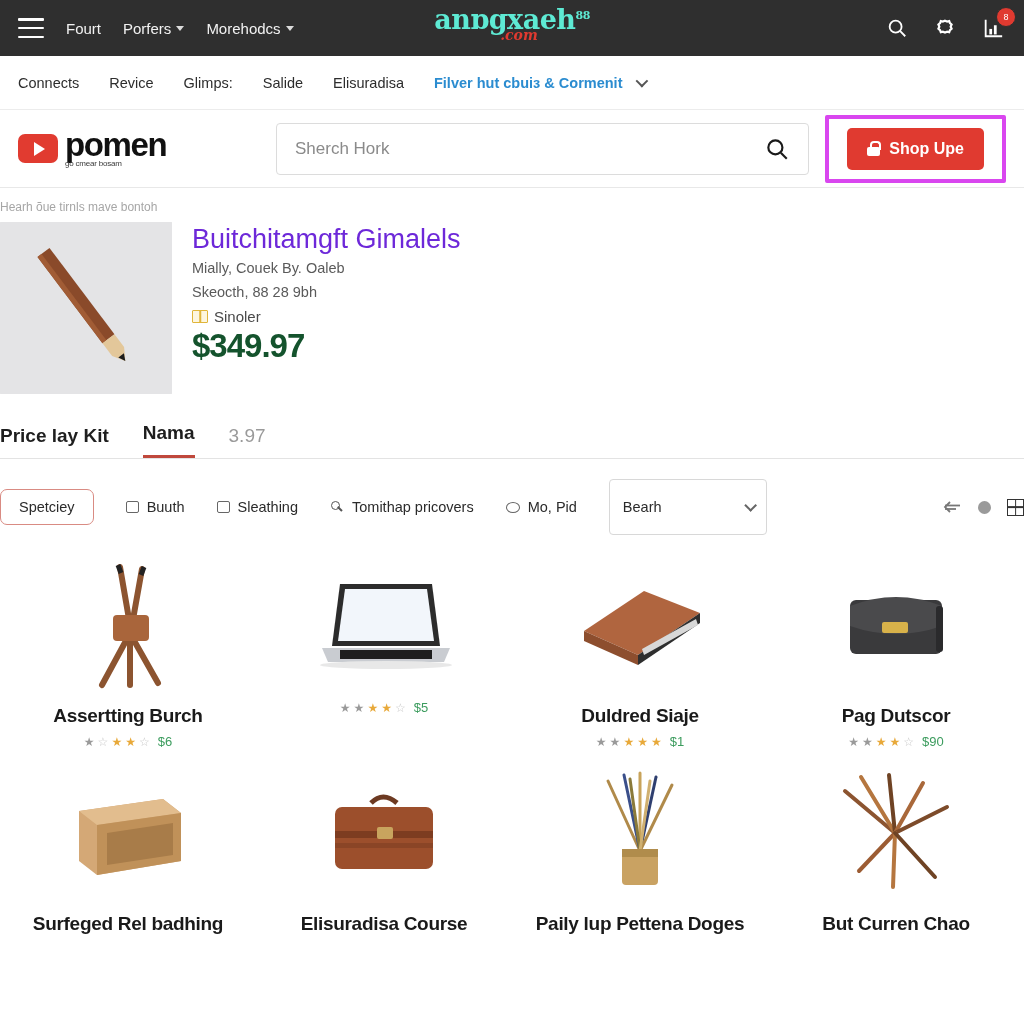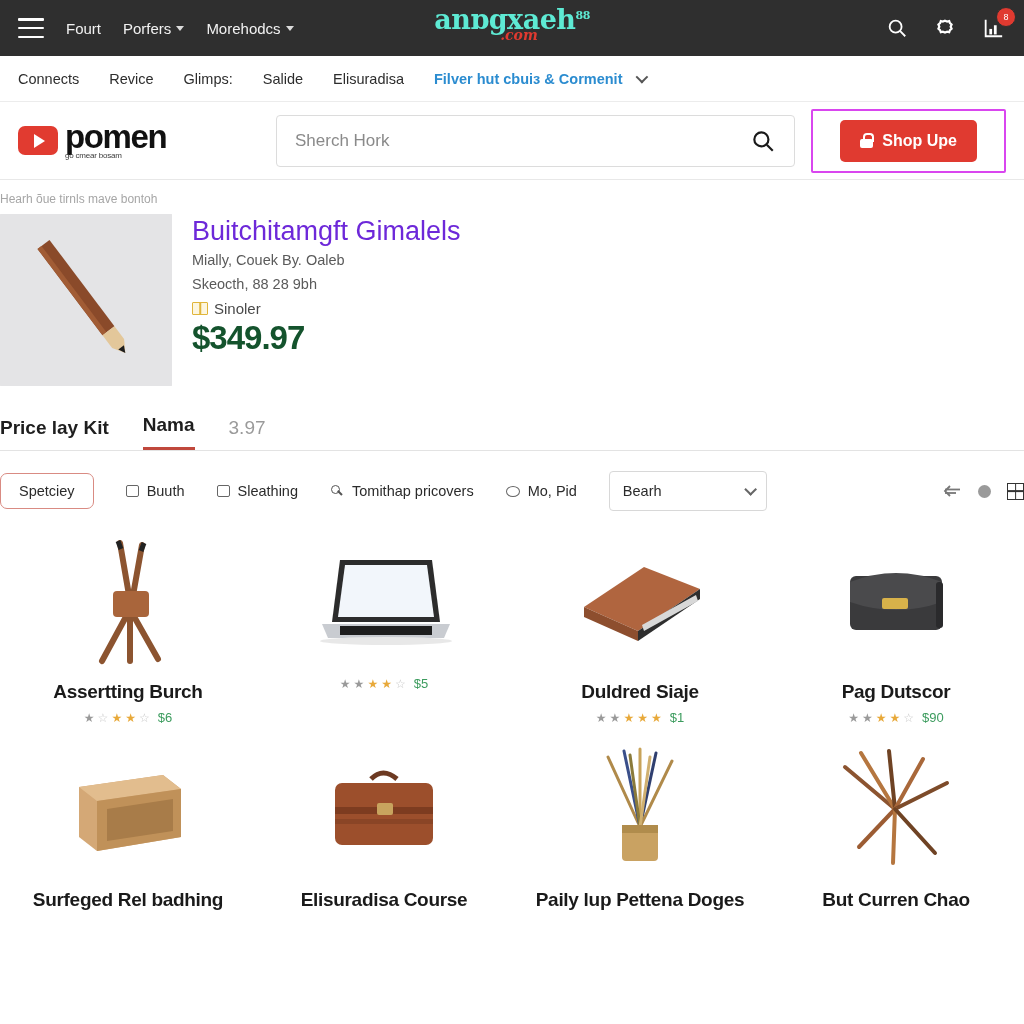--- a/index.html
+++ b/index.html
@@ -47,21 +47,21 @@
   .badge {
     position: absolute; top: -8px; right: -10px;
     background: #e03a30; color: #fff; border-radius: 50%;
     width: 20px; height: 20px; font-size: 9px;
     display: flex; align-items: center; justify-content: center;
     border: 1px solid #2f2f2f;
   }
 
   
   .subnav {
-    height: 46px; background: #ffffff; border-bottom: 1px solid #ececec;
+    height: 54px; background: #ffffff; border-bottom: 1px solid #ececec;
     display: flex; align-items: center; padding: 0 18px; gap: 30px;
   }
   .subnav-item { font-size: 14.5px; color: #2d2d2d; white-space: nowrap; cursor: pointer; }
   .subnav-item.accent { color: #2b8cd0; font-weight: bold;
     display: flex; align-items: center; gap: 14px; justify-content: flex-end; }
   .chev-down {
     width: 9px; height: 9px; border-right: 2px solid #555;
     border-bottom: 2px solid #555; transform: rotate(45deg) translateY(-2px);
   }
 
@@ -92,21 +92,21 @@
     display: flex; align-items: center; padding: 0 18px;
     margin-left: 36px; margin-right: 16px; background: #fff;
   }
   .searchbox input {
     flex: 1; border: none; outline: none; font-size: 17px; color: #444;
     font-family: "Liberation Sans", sans-serif; background: transparent;
   }
   .searchbox input::placeholder { color: #8a8a8a; }
 
   .shop-wrap {
-    border: 2px solid #d946ef; padding: 9px 27px; border-radius: 2px;
+    border: 4px solid #d946ef; padding: 9px 18px; border-radius: 2px;
     display: flex; align-items: flex-end; justify-content: center;
   }
   .shop-btn {
     background: #e03a30; color: #fff; border: none; border-radius: 5px;
     padding: 12px 20px; font-size: 16px; font-weight: bold; cursor: pointer;
     display: flex; align-items: center; gap: 9px;
     font-family: "Liberation Sans", sans-serif;
   }
   .lock {
     width: 13px; height: 15px; position: relative; display: inline-block;
@@ -161,21 +161,21 @@
     font-size: 14.5px; color: #2b2b2b; cursor: pointer; white-space: nowrap; }
   .sq-ic { width: 13px; height: 12px; border: 1.5px solid #666; border-radius: 2px; }
   .key-ic { width: 14px; height: 14px; position: relative; }
   .key-ic::before { content:""; position:absolute; top:1px; left:1px;
     width:7px; height:7px; border:1.6px solid #555; border-radius:50%; }
   .key-ic::after { content:""; position:absolute; top:8px; left:7px;
     width:6px; height:1.6px; background:#555; transform:rotate(45deg); }
   .oval-ic { width: 14px; height: 11px; border: 1.6px solid #666; border-radius: 50%; }
 
   .select {
-    border: 1px solid #d8d8d8; border-radius: 4px; height: 40px;
+    border: 1px solid #d8d8d8; border-radius: 4px; height: 56px;
     display: flex; align-items: center; padding: 0 13px; gap: 46px;
     font-size: 14.5px; color: #2b2b2b; background: #fff; cursor: pointer;
     min-width: 158px; justify-content: space-between;
   }
   .sel-chev { width: 9px; height: 9px; border-right: 2px solid #666;
     border-bottom: 2px solid #666; transform: rotate(45deg) translateY(-3px); }
 
   .view-icons { margin-left: auto; display: flex; align-items: center; gap: 16px; }
   .vi { cursor: pointer; display:flex; align-items:center; }
   .dot-ic { width: 13px; height: 13px; border-radius: 50%; background: #9a9a9a; }

